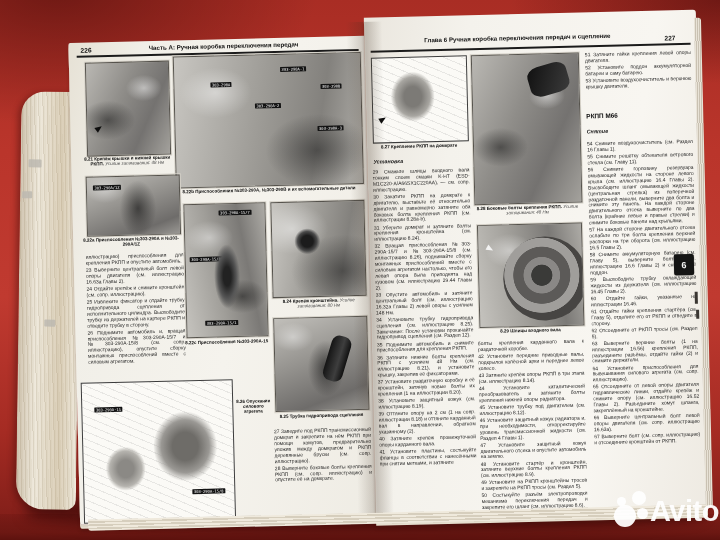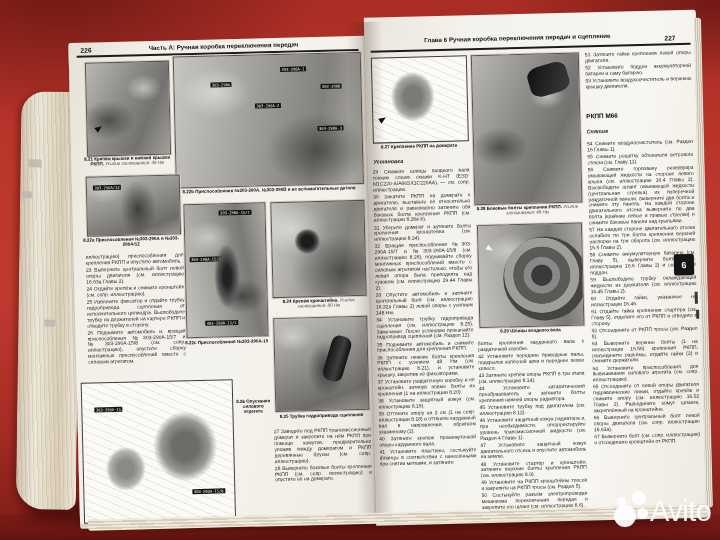--- a/index.html
+++ b/index.html
@@ -76,21 +76,21 @@
   .arrow{position:absolute;width:0;height:0;border-left:7px solid #0e0e0e;
     border-top:3px solid transparent;border-bottom:3px solid transparent;}
   .disc{position:absolute;border-radius:50%;
     background:radial-gradient(circle at 46% 46%, #3a3a38 0 16%, #8a8886 17% 28%, #5c5a58 29% 44%, #a09e9b 45% 58%, #474543 59% 72%, #2c2a28 73% 100%);}
   .tab6{position:absolute;background:#141414;color:#f5f5f5;display:flex;align-items:center;justify-content:center;
     font-size:9px;font-weight:700;border-radius:2px;box-shadow:0 0.5px 1px rgba(0,0,0,.5);}
   .tabmark{position:absolute;background:#3a3632;}
 
   .watermark{position:absolute;opacity:.95;}
   .wm-circle{position:absolute;background:#fff;border-radius:50%;}
-  .wm-text{position:absolute;color:#fff;font-size:29px;font-weight:400;letter-spacing:-0.5px;line-height:30px;}
+  .wm-text{position:absolute;color:#fff;font-size:29px;font-weight:700;letter-spacing:-0.5px;line-height:30px;}
 </style>
 </head>
 <body>
 
 <div class="stage">
   <div class="bg-bottom"></div>
   <div class="book-shadow"></div>
 
   <div class="book">
     <div class="fore-edge">

